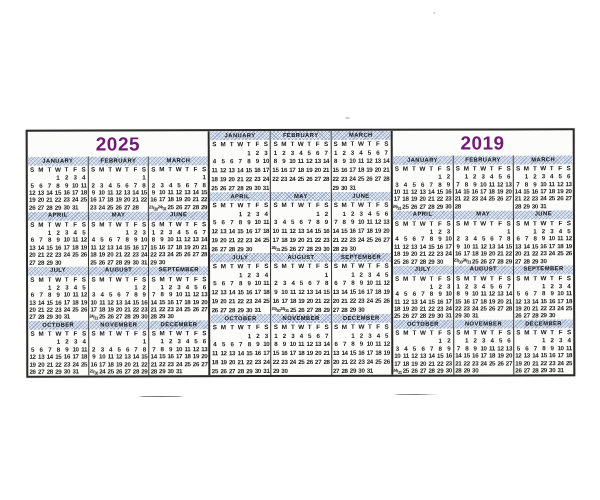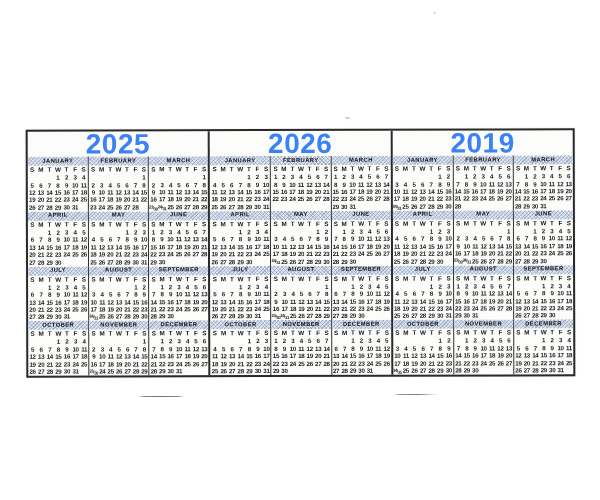--- a/index.html
+++ b/index.html
@@ -8,21 +8,21 @@
   .calendar{
     position:absolute;left:26px;top:129px;width:549px;height:248px;
     box-sizing:border-box;border:2px solid #2a2a2a;background:#fcfcfb;
     display:flex;transform:rotate(-0.15deg);
     box-shadow:0 0 1px rgba(0,0,0,.35);
   }
   .year-panel{flex:1 1 0;min-width:0;display:flex;flex-direction:column;}
   .year-panel + .year-panel{border-left:2px solid #2a2a2a;}
   .year-header{
     height:25px;flex:0 0 25px;display:flex;align-items:center;justify-content:center;
-    font-size:28px;font-weight:600;color:#3b82f6;letter-spacing:.5px;line-height:1;
+    font-size:19px;font-weight:600;color:#701a75;letter-spacing:.5px;line-height:1;
   }
   .months{flex:1;display:grid;grid-template-columns:repeat(3,1fr);grid-template-rows:repeat(4,1fr);}
   .month{display:flex;flex-direction:column;min-width:0;border-left:1px solid #2f2f2f;overflow:hidden;}
   .month:nth-child(3n+1){border-left:none;}
   .month-name{
     height:9px;flex:0 0 9px;display:flex;align-items:center;justify-content:center;
     font-size:5.8px;font-weight:700;color:#141414;letter-spacing:.45px;line-height:1;
     background-color:#dfe6f0;
     background-image:
       repeating-linear-gradient(45deg, rgba(121,142,178,.5) 0 .8px, rgba(0,0,0,0) .8px 2.6px),
@@ -640,21 +640,20 @@
               <span class="cell">30</span>
               <span class="cell">31</span>
               <span class="cell"></span>
               <span class="cell"></span>
               <span class="cell"></span>
             </div>
           </div>
         </div>
       </section>
       <section class="year-panel">
-        <div class="year-header">2026</div>
         <div class="months">
           <div class="month">
             <div class="month-name">JANUARY</div>
             <div class="dow">
               <span class="dw">S</span>
               <span class="dw">M</span>
               <span class="dw">T</span>
               <span class="dw">W</span>
               <span class="dw">T</span>
               <span class="dw">F</span>

